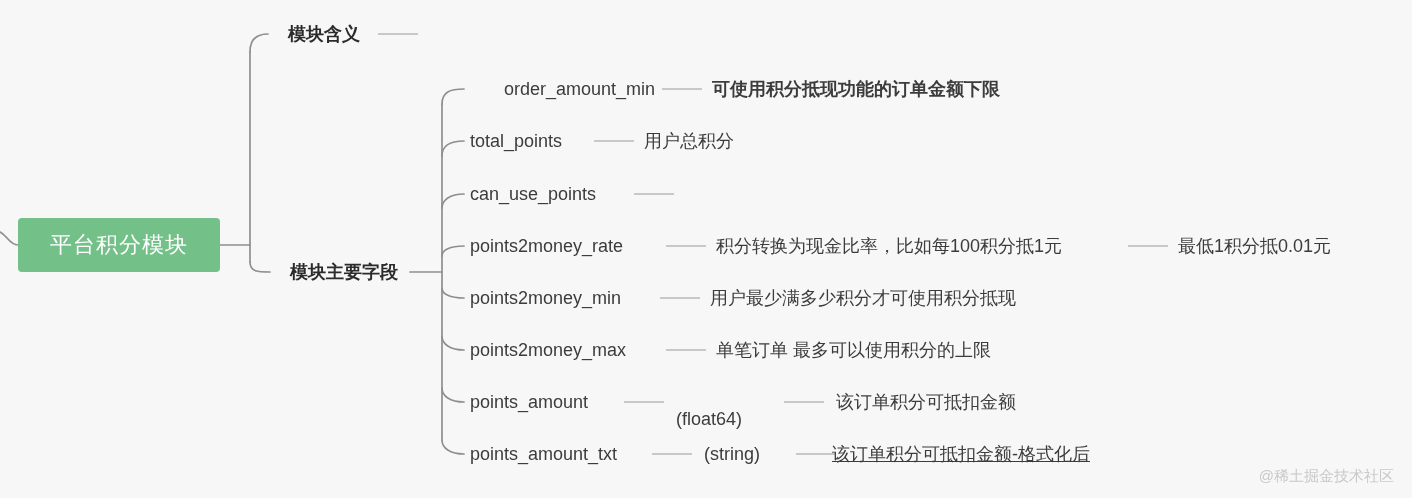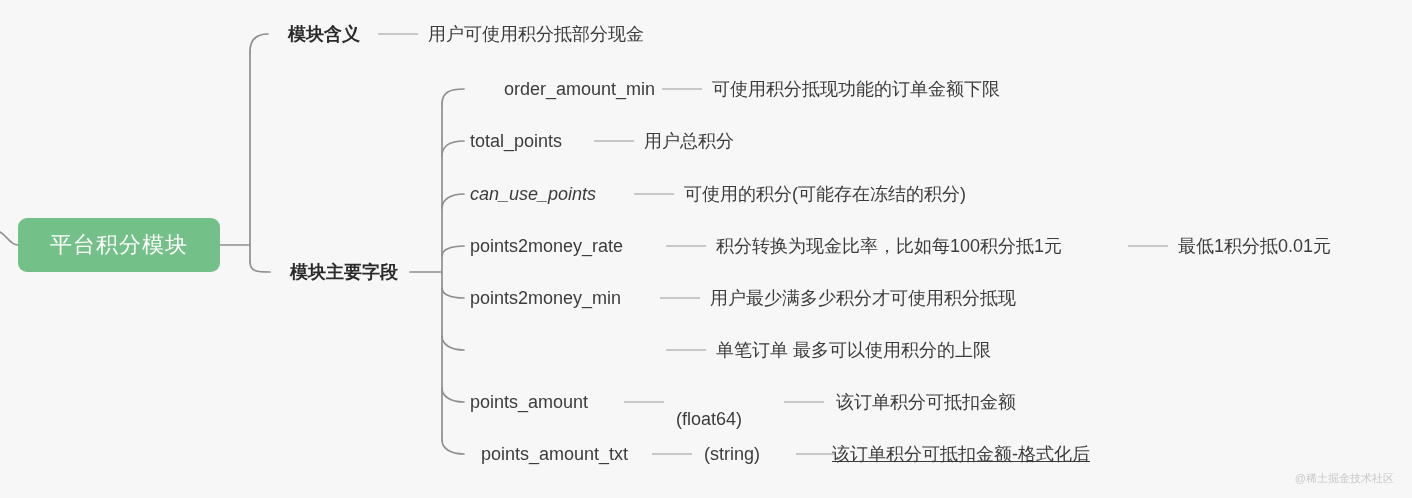--- a/index.html
+++ b/index.html
@@ -24,21 +24,21 @@
     pointer-events: none;
   }
 
   
   .root-node {
     position: absolute;
     left: 18px;
     top: 218px;
     width: 202px;
     height: 54px;
-    border-radius: 9px;
+    border-radius: 4px;
     background: #73c088;
     display: flex;
     align-items: center;
     justify-content: center;
     box-sizing: border-box;
   }
   .root-node .root-label {
     color: #ffffff;
     font-size: 22px;
     letter-spacing: 1px;
@@ -71,21 +71,21 @@
     border-top: 1.6px solid #9a9a9a;
     transform: translateY(-50%);
   }
 
   
   .watermark {
     position: absolute;
     right: 18px;
     bottom: 12px;
     color: #c9c9c9;
-    font-size: 11px;
+    font-size: 15px;
     white-space: nowrap;
   }
 </style>
 </head>
 <body>
 
 <div id="canvas">
 
   <svg id="wires" viewBox="0 0 1412 498" xmlns="http://www.w3.org/2000/svg">
     <g fill="none" stroke="#8f8f8f" stroke-width="1.7" stroke-linecap="round">
@@ -114,56 +114,55 @@
       <path d="M 442 440 C 442 448, 450 454, 464 454"></path>
     </g>
   </svg>
 
   <div class="root-node">
     <span class="root-label">平台积分模块</span>
   </div>
 
   <div class="tnode bold" style="left:268px; top:34px;">模块含义</div>
   <div class="lnk" style="left:378px; top:34px; width:40px;"></div>
-  <div class="tnode desc" style="left:428px; top:34px;">用户可使用积分抵部分现金</div>
 
   <div class="tnode bold" style="left:270px; top:272px;">模块主要字段</div>
 
   <div class="tnode" style="left:470px; top:89px;margin-left:34px;">order_amount_min</div>
   <div class="lnk" style="left:662px; top:89px; width:40px;"></div>
-  <div class="tnode desc" style="left:712px; top:89px;">可使用积分抵现功能的订单金额下限</div>
+  <div class="tnode desc" style="left:712px; top:89px;font-weight:bold;">可使用积分抵现功能的订单金额下限</div>
 
   <div class="tnode" style="left:470px; top:141px;">total_points</div>
   <div class="lnk" style="left:594px; top:141px; width:40px;"></div>
   <div class="tnode desc" style="left:644px; top:141px;">用户总积分</div>
 
-  <div class="tnode" style="left:470px; top:194px;font-style:italic;">can_use_points</div>
+  <div class="tnode" style="left:470px; top:194px;">can_use_points</div>
   <div class="lnk" style="left:634px; top:194px; width:40px;"></div>
-  <div class="tnode desc" style="left:684px; top:194px;">可使用的积分(可能存在冻结的积分)</div>
 
   <div class="tnode" style="left:470px; top:246px;">points2money_rate</div>
   <div class="lnk" style="left:666px; top:246px; width:40px;"></div>
   <div class="tnode desc" style="left:716px; top:246px;">积分转换为现金比率，比如每100积分抵1元</div>
   <div class="lnk" style="left:1128px; top:246px; width:40px;"></div>
   <div class="tnode desc" style="left:1178px; top:246px;">最低1积分抵0.01元</div>
 
   <div class="tnode" style="left:470px; top:298px;">points2money_min</div>
   <div class="lnk" style="left:660px; top:298px; width:40px;"></div>
   <div class="tnode desc" style="left:710px; top:298px;">用户最少满多少积分才可使用积分抵现</div>
 
+  <div class="tnode" style="left:470px; top:350px;">points2money_max</div>
   <div class="lnk" style="left:666px; top:350px; width:40px;"></div>
   <div class="tnode" style="left:470px; top:402px;">points_amount</div>
 
   <div class="tnode desc" style="left:716px; top:350px;">单笔订单 最多可以使用积分的上限</div>
   <div class="lnk" style="left:624px; top:402px; width:40px;"></div>
   <div class="tnode desc" style="left:676px; top:402px;margin-top:17px;">(float64)</div>
   <div class="lnk" style="left:784px; top:402px; width:40px;"></div>
   <div class="tnode desc" style="left:836px; top:402px;">该订单积分可抵扣金额</div>
 
-  <div class="tnode" style="left:470px; top:454px;margin-left:11px;">points_amount_txt</div>
+  <div class="tnode" style="left:470px; top:454px;">points_amount_txt</div>
   <div class="lnk" style="left:652px; top:454px; width:40px;"></div>
   <div class="tnode desc" style="left:704px; top:454px;">(string)</div>
   <div class="lnk" style="left:796px; top:454px; width:40px;"></div>
   <div class="tnode desc" style="left:832px; top:454px;text-decoration:underline;">该订单积分可抵扣金额-格式化后</div>
 
   <div class="watermark">@稀土掘金技术社区</div>
 
 </div>
 
 </body></html>

